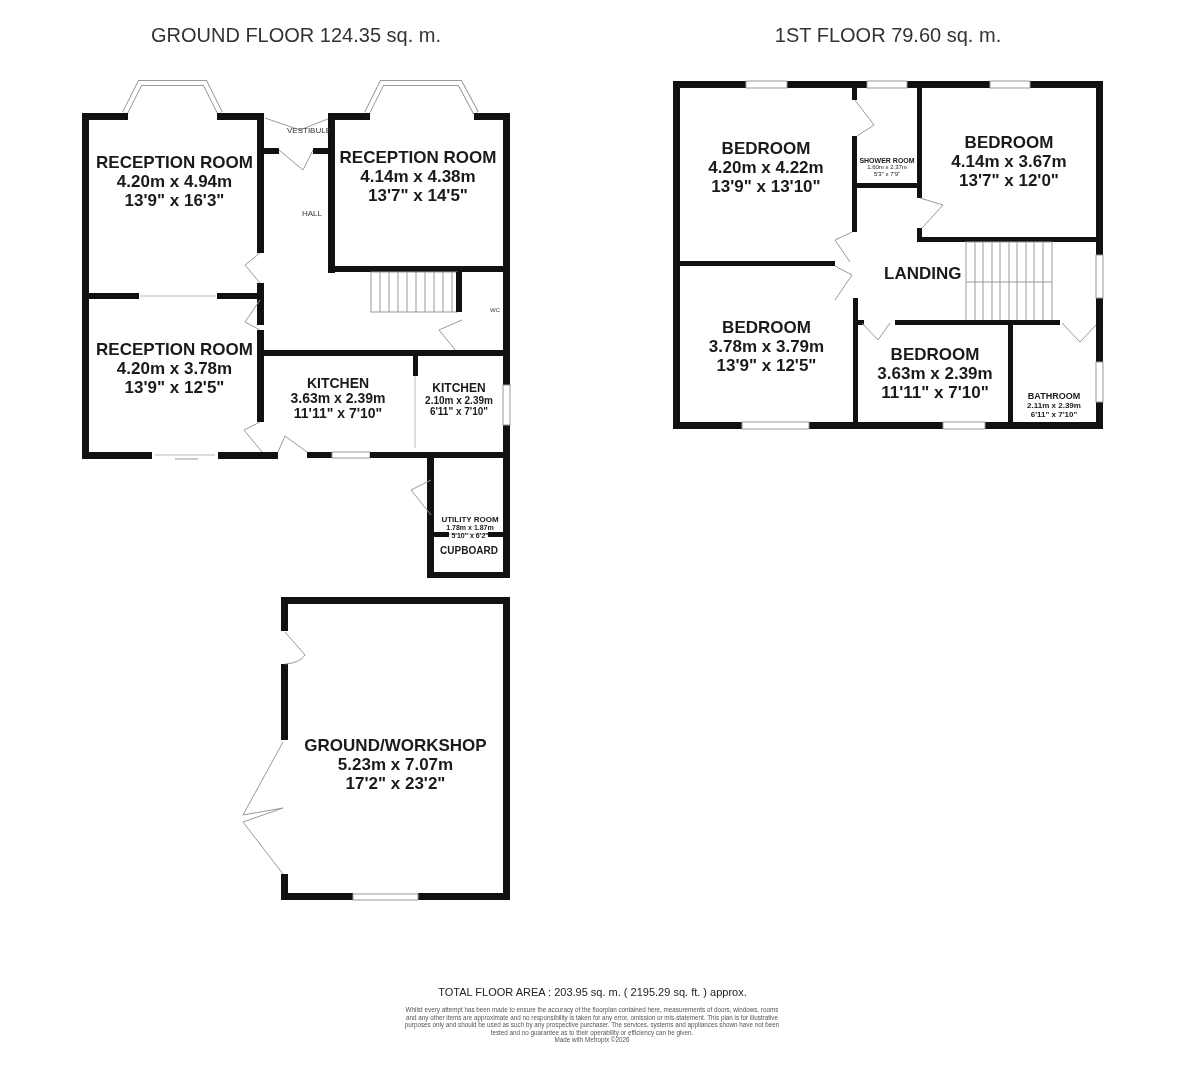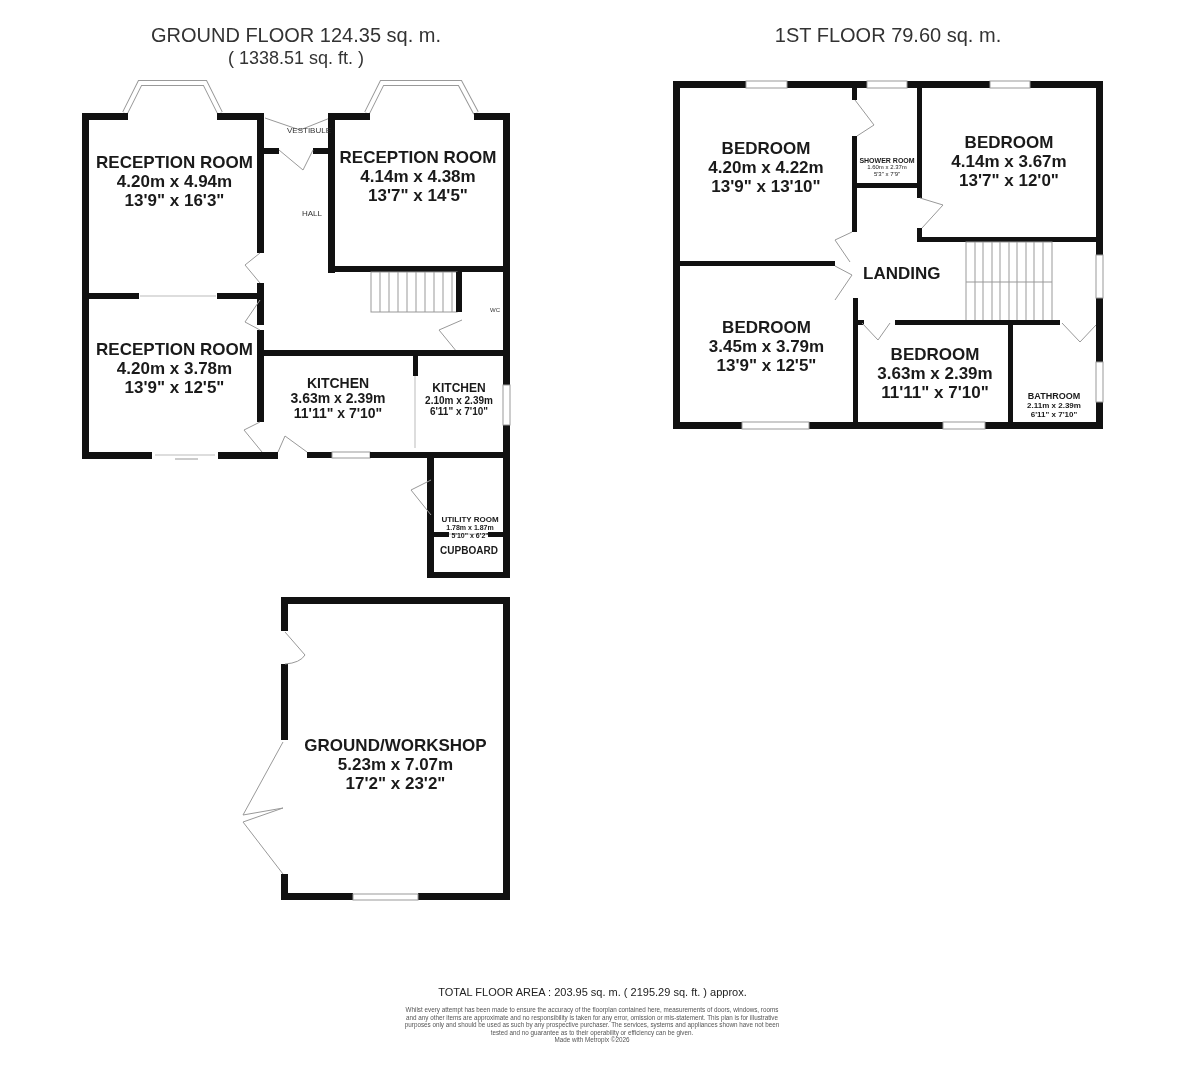--- a/index.html
+++ b/index.html
@@ -18,21 +18,20 @@
   .xs { font-size: 7px; line-height: 8px; margin-top: 28px; }
   .tiny { font-size: 8px; line-height: 9px; font-weight: normal; color: #333; text-align: right; }
   .footer-total { position: absolute; left: 400px; width: 385px; top: 986px; text-align: center; font-size: 11px; color: #222; }
   .disclaimer { position: absolute; left: 402px; width: 380px; top: 1006px; text-align: center; font-size: 6.3px; line-height: 7.6px; color: #555; }
 </style>
 </head>
 <body>
 
 <div class="floor-title" style="left:96px;width:400px;top:24px;">
   <div>GROUND FLOOR 124.35 sq. m.</div>
-  <div style="font-size:18px;">( 1338.51 sq. ft. )</div>
 </div>
 <div class="floor-title" style="left:688px;width:400px;top:24px;">
   <div>1ST FLOOR 79.60 sq. m.</div>
 </div>
 
 <svg class="plan" width="1183" height="1080" viewBox="0 0 1183 1080">
 
   <g>
 
     <g class="thin">
@@ -233,26 +232,26 @@
 <div class="lbl xs" style="left:856px;width:62px;top:129px;font-size:6px;line-height:7px;">
   <span class="n" style="font-size:7px;">SHOWER ROOM</span>
   <span class="m" style="font-weight:normal;">1.60m x 2.37m</span>
   <span class="f" style="font-weight:normal;">5'3" x 7'9"</span>
 </div>
 <div class="lbl big" style="left:922px;width:174px;top:133px;">
   <span class="n">BEDROOM</span>
   <span class="m">4.14m x 3.67m</span>
   <span class="f">13'7" x 12'0"</span>
 </div>
-<div class="lbl big" style="left:863px;width:70px;top:264px;">
+<div class="lbl big" style="left:884px;width:70px;top:264px;">
   <span class="n">LANDING</span>
 </div>
 <div class="lbl big" style="left:680px;width:173px;top:318px;">
   <span class="n">BEDROOM</span>
-  <span class="m">3.45m x 3.79m</span>
+  <span class="m">3.78m x 3.79m</span>
   <span class="f">13'9" x 12'5"</span>
 </div>
 <div class="lbl big" style="left:860px;width:150px;top:345px;">
   <span class="n">BEDROOM</span>
   <span class="m">3.63m x 2.39m</span>
   <span class="f">11'11" x 7'10"</span>
 </div>
 <div class="lbl xs" style="left:1012px;width:84px;top:364px;font-size:8px;line-height:9px;">
   <span class="n" style="font-size:9px;">BATHROOM</span>
   <span class="m">2.11m x 2.39m</span>

